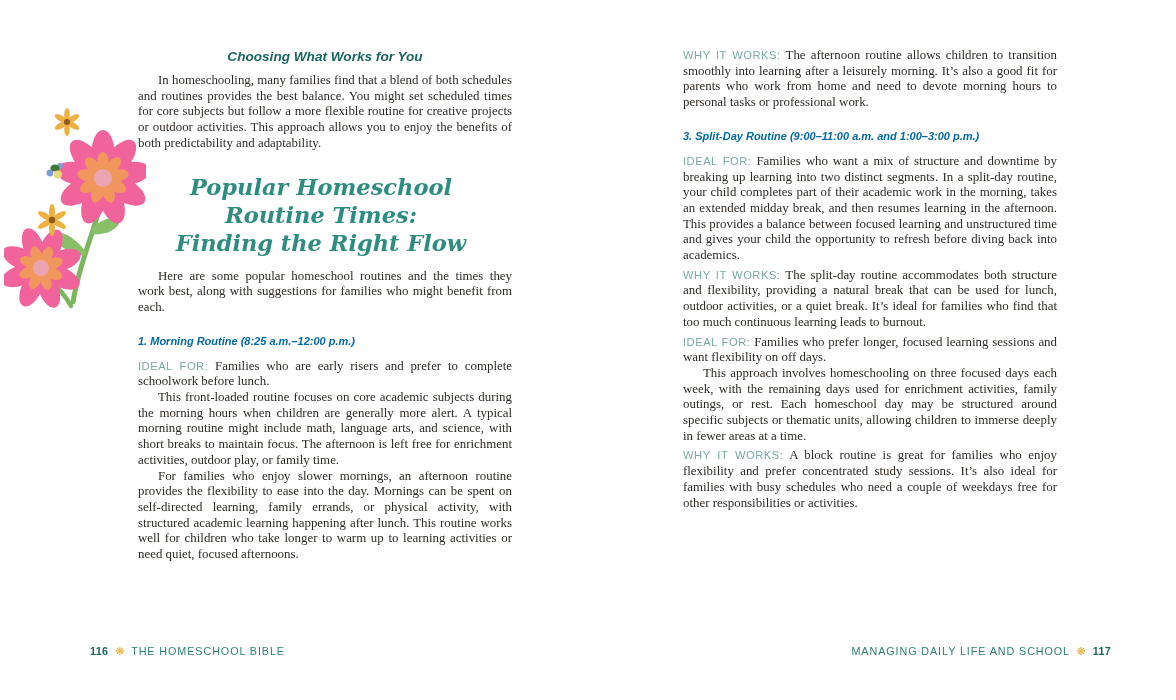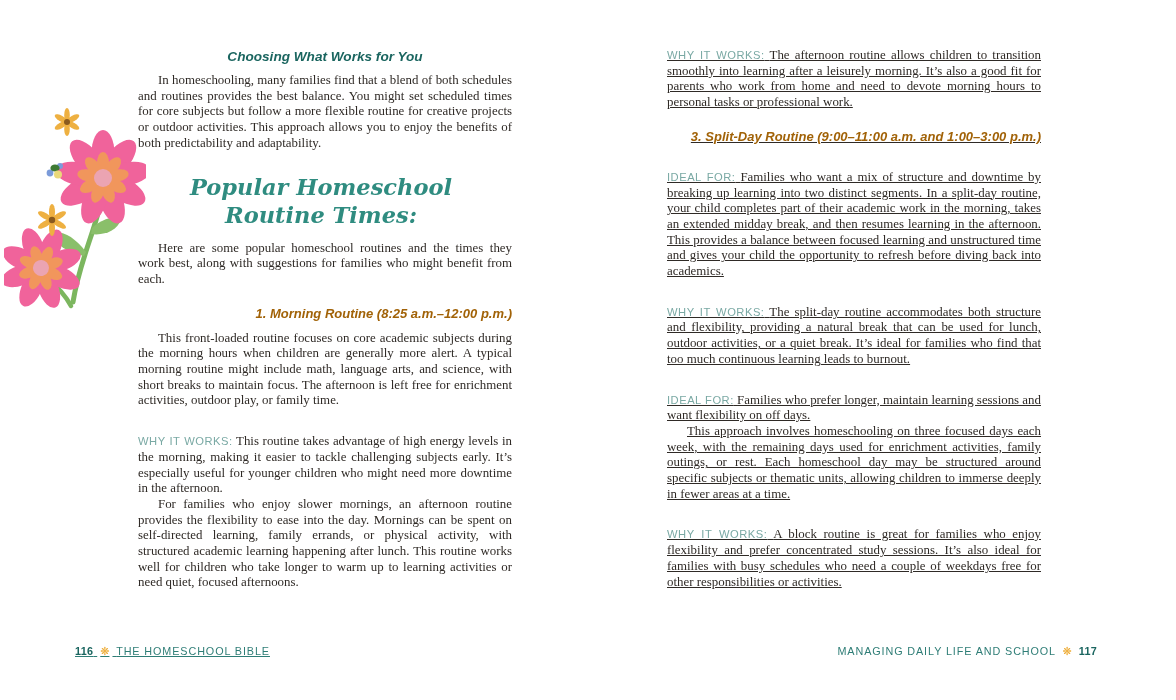--- a/index.html
+++ b/index.html
@@ -6,55 +6,55 @@
   .spread {
     position:relative; width:1176px; height:700px; background:#ffffff;
     font-family:"Liberation Serif", serif; color:#2f2a26;
   }
   .col {
     position:absolute; width:374px; top:48px;
     font-size:12.9px; line-height:15.7px; text-align:justify;
     hyphens:auto; -webkit-hyphens:auto;
   }
   .col-left  { left:138px; }
-  .col-right { left:667px;text-decoration:underline; }
+  .col-right { left:683px; }
 
   .subhead {
     font-family:"Liberation Sans", sans-serif;
     font-style:italic; font-weight:bold;
     color:#1a655f; font-size:13.6px; line-height:17px;
     text-align:center; margin:0 0 8px 0;
   }
   .routine-head {
     font-family:"Liberation Sans", sans-serif;
     font-style:italic; font-weight:bold;
-    color:#a16207; font-size:13px; line-height:17px;
-    text-align:right; margin:17px 0 9px 0;
+    color:#0369a1; font-size:11px; line-height:17px;
+    text-align:left; margin:17px 0 9px 0;
   }
   .script-head {
     font-family:"DejaVu Serif", serif;
     font-style:italic; font-weight:bold;
     color:#2f8c80; font-size:22.5px; line-height:28px;
     text-align:center; margin:21px 8px 12px 0;
   }
   p { margin:0; }
   p.indent { text-indent:20px; }
-  p.labeled { margin-top:25px; }
+  p.labeled { margin-top:4px; }
   .label {
     font-family:"Liberation Sans", sans-serif;
     color:#7aa9a4; font-size:11.2px; letter-spacing:0.5px;
   }
   .footer {
     position:absolute; top:645px;
     font-family:"Liberation Sans", sans-serif;
     font-size:10.8px; letter-spacing:0.9px; color:#2e7d76;
     white-space:nowrap;
   }
-  .footer-left  { left:75px;text-decoration:underline; }
-  .footer-right { right:79px; }
+  .footer-left  { left:90px; }
+  .footer-right { right:65px; }
   .page-num { font-weight:bold; color:#1a655f; letter-spacing:0.3px; }
   .flower-orn { color:#eda92f; font-size:11px; letter-spacing:0; padding:0 3px; }
 
   .illustration { position:absolute; left:4px; top:100px; }
 </style>
 </head>
 <body>
 
 <div class="spread">
 
@@ -146,38 +146,39 @@
       <circle cx="2" cy="6.5" r="4" fill="#ead87a"></circle>
     </g>
   </svg>
 
   <div class="col col-left">
     <h3 class="subhead">Choosing What Works for You</h3>
     <p class="indent">In homeschooling, many families find that a blend of both schedules and routines provides the best balance. You might set scheduled times for core subjects but follow a more flexible routine for creative projects or outdoor activities. This approach allows you to enjoy the benefits of both predictability and adaptability.</p>
 
     <div class="script-head">
       <span>Popular Homeschool Routine Times:</span><br>
+      <span>Finding the Right Flow</span>
     </div>
     <p class="indent">Here are some popular homeschool routines and the times they work best, along with suggestions for families who might benefit from each.</p>
 
     <h4 class="routine-head">1. Morning Routine (8:25 a.m.–12:00 p.m.)</h4>
+    <p class="labeled"><span class="label">IDEAL FOR:</span> <span>Families who are early risers and prefer to complete schoolwork before lunch.</span></p>
     <p class="indent">This front-loaded routine focuses on core academic subjects during the morning hours when children are generally more alert. A typical morning routine might include math, language arts, and science, with short breaks to maintain focus. The afternoon is left free for enrichment activities, outdoor play, or family time.</p>
-    <p class="labeled"><span class="label">WHY IT WORKS:</span> <span>This routine takes advantage of high energy levels in the morning, making it easier to tackle challenging subjects early. It’s especially useful for younger children who might need more downtime in the afternoon.</span></p>
 
     <p class="indent">For families who enjoy slower mornings, an afternoon routine provides the flexibility to ease into the day. Mornings can be spent on self-directed learning, family errands, or physical activity, with structured academic learning happening after lunch. This routine works well for children who take longer to warm up to learning activities or need quiet, focused afternoons.</p>
   </div>
 
   <div class="col col-right">
     <p><span class="label">WHY IT WORKS:</span> <span>The afternoon routine allows children to transition smoothly into learning after a leisurely morning. It’s also a good fit for parents who work from home and need to devote morning hours to personal tasks or professional work.</span></p>
 
     <h4 class="routine-head">3. Split-Day Routine (9:00–11:00 a.m. and 1:00–3:00 p.m.)</h4>
     <p class="labeled"><span class="label">IDEAL FOR:</span> <span>Families who want a mix of structure and downtime by breaking up learning into two distinct segments. In a split-day routine, your child completes part of their academic work in the morning, takes an extended midday break, and then resumes learning in the afternoon. This provides a balance between focused learning and unstructured time and gives your child the opportunity to refresh before diving back into academics.</span></p>
     <p class="labeled"><span class="label">WHY IT WORKS:</span> <span>The split-day routine accommodates both structure and flexibility, providing a natural break that can be used for lunch, outdoor activities, or a quiet break. It’s ideal for families who find that too much continuous learning leads to burnout.</span></p>
 
-    <p class="labeled"><span class="label">IDEAL FOR:</span> <span>Families who prefer longer, maintain learning sessions and want flexibility on off days.</span></p>
+    <p class="labeled"><span class="label">IDEAL FOR:</span> <span>Families who prefer longer, focused learning sessions and want flexibility on off days.</span></p>
     <p class="indent">This approach involves homeschooling on three focused days each week, with the remaining days used for enrichment activities, family outings, or rest. Each homeschool day may be structured around specific subjects or thematic units, allowing children to immerse deeply in fewer areas at a time.</p>
     <p class="labeled"><span class="label">WHY IT WORKS:</span> <span>A block routine is great for families who enjoy flexibility and prefer concentrated study sessions. It’s also ideal for families with busy schedules who need a couple of weekdays free for other responsibilities or activities.</span></p>
   </div>
 
   <div class="footer footer-left">
     <span class="page-num">116</span>
     <span class="flower-orn">❋</span>
     <span>THE HOMESCHOOL BIBLE</span>
   </div>
   <div class="footer footer-right">

